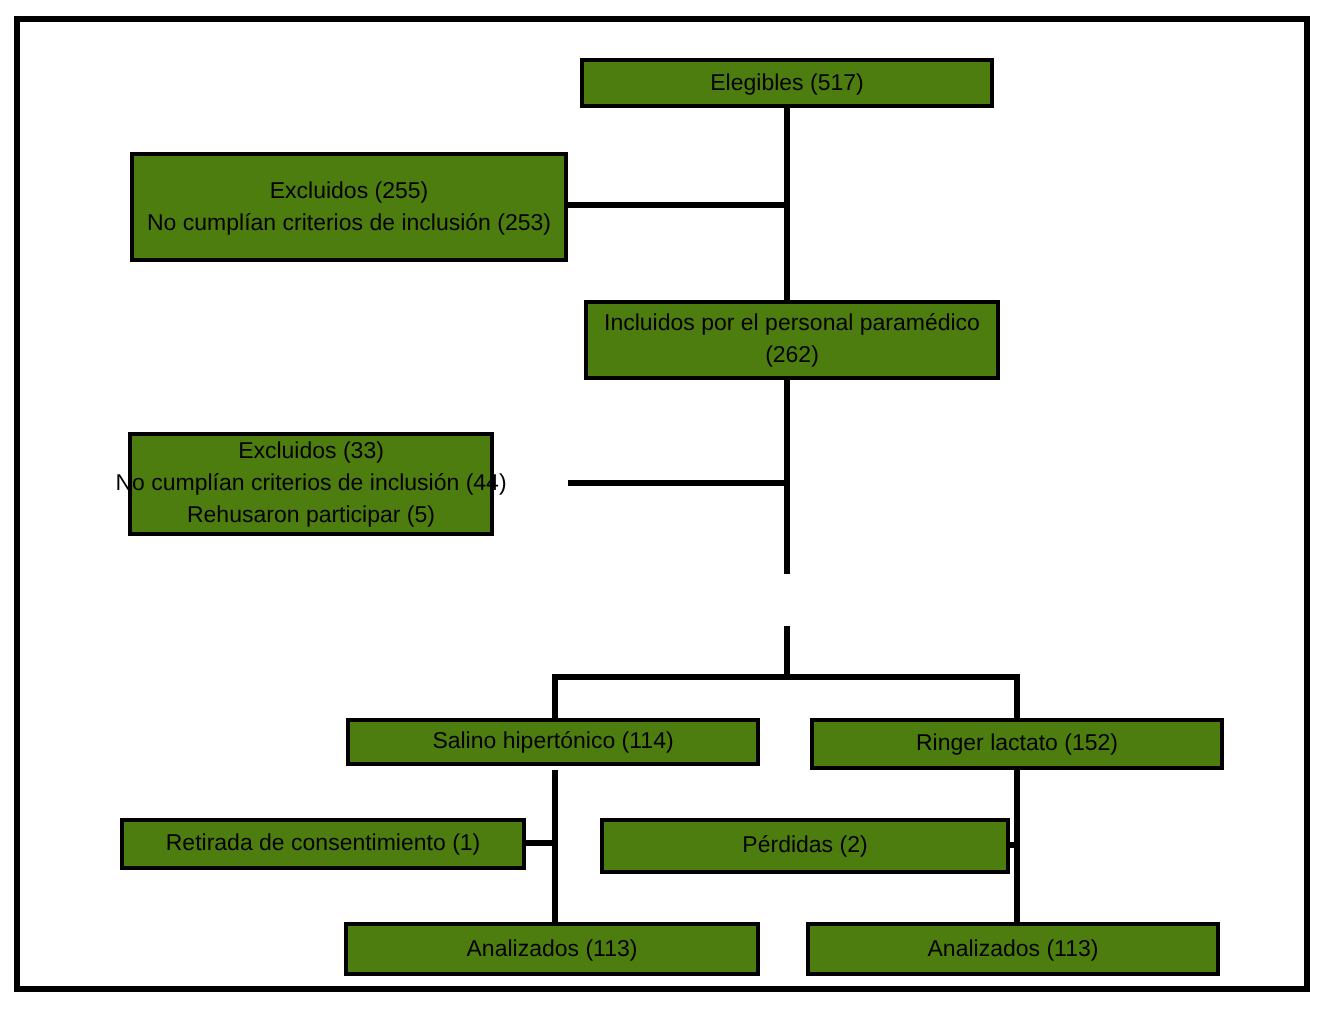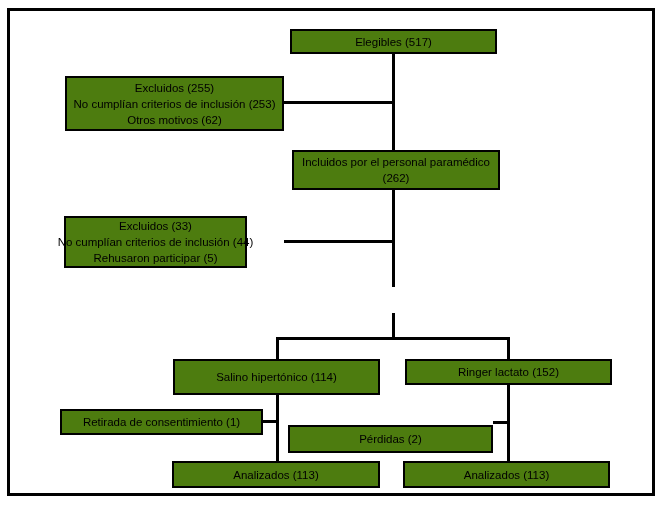--- a/index.html
+++ b/index.html
@@ -44,24 +44,24 @@
     position: absolute;
     background: #000000;
     z-index: 1;
   }
   
   .n-elegibles   { left: 290px; top: 29px;  width: 207px; height: 25px; }
   .n-excluidos1  { left: 65px;  top: 76px;  width: 219px; height: 55px; }
   .n-incluidos   { left: 292px; top: 150px; width: 208px; height: 40px; }
   .n-excluidos2  { left: 64px;  top: 216px; width: 183px; height: 52px; }
   .n-asignados   { left: 292px; top: 287px; width: 208px; height: 26px; }
-  .n-salino      { left: 173px; top: 359px; width: 207px; height: 36px; }
+  .n-salino      { left: 173px; top: 359px; width: 207px; height: 24px; }
   .n-ringer      { left: 405px; top: 359px; width: 207px; height: 26px; }
   .n-retirada    { left: 60px;  top: 409px; width: 203px; height: 26px; }
-  .n-perdidas    { left: 288px; top: 409px; width: 205px; height: 28px; margin-top: 16px; }
+  .n-perdidas    { left: 300px; top: 409px; width: 205px; height: 28px; }
   .n-analizados1 { left: 172px; top: 461px; width: 208px; height: 27px; }
   .n-analizados2 { left: 403px; top: 461px; width: 207px; height: 27px; }
   
   .c-v1   { left: 392px; top: 54px;  width: 3px;   height: 96px; }
   .c-h1   { left: 284px; top: 101px; width: 108px; height: 3px;  }
   .c-v2   { left: 392px; top: 190px; width: 3px;   height: 97px; }
   .c-h2   { left: 284px; top: 240px; width: 108px; height: 3px;  }
   .c-v3   { left: 392px; top: 313px; width: 3px;   height: 27px; }
   .c-tbar { left: 276px; top: 337px; width: 234px; height: 3px;  }
   .c-vl1  { left: 276px; top: 337px; width: 3px;   height: 22px; }
@@ -91,21 +91,20 @@
   <div class="line c-hret"></div>
   <div class="line c-hper"></div>
 
   <div class="box n-elegibles">
     <span>Elegibles (517)</span>
   </div>
 
   <div class="box n-excluidos1">
     <span>Excluidos (255)</span>
     <span>No cumplían criterios de inclusión (253)</span>
-    <span>Otros motivos (62)</span>
   </div>
 
   <div class="box n-incluidos">
     <span>Incluidos por el personal paramédico</span>
     <span>(262)</span>
   </div>
 
   <div class="box n-excluidos2">
     <span>Excluidos (33)</span>
     <span>No cumplían criterios de inclusión (44)</span>

